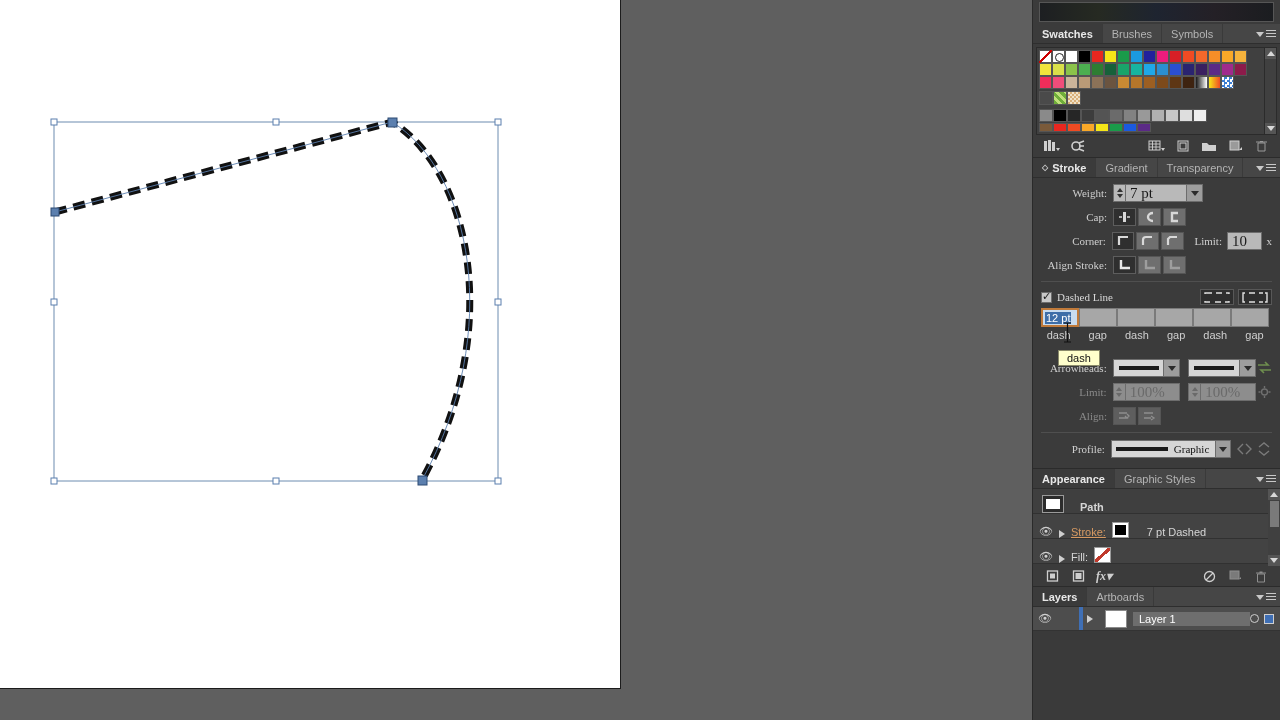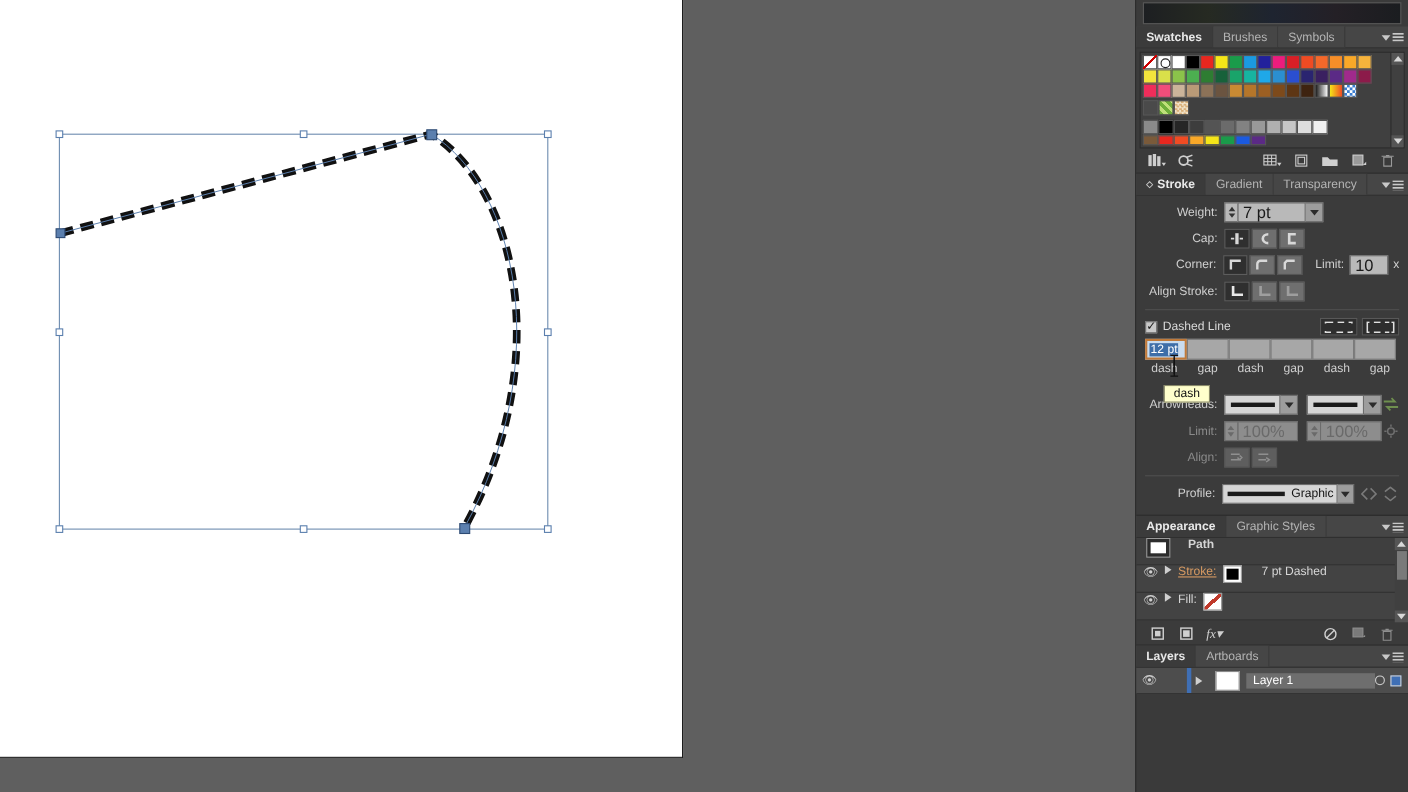--- a/index.html
+++ b/index.html
@@ -80,25 +80,25 @@
   .sw-scroll .up, .sw-scroll .dn {
     width: 12px; height: 11px; display:flex; align-items:center; justify-content:center;
     background: #555;
   }
   .sw-scroll .dn { position: absolute; bottom: 0; }
   .sw-scroll .tri-u { width:0;height:0;border-left:4px solid transparent;border-right:4px solid transparent;border-bottom:5px solid #d8d8d8;}
   .sw-scroll .tri-d { width:0;height:0;border-left:4px solid transparent;border-right:4px solid transparent;border-top:5px solid #d8d8d8;}
   #swatch-toolbar {
     height: 22px; display: flex; align-items: center; gap: 0px; padding: 0 6px; color: #c4c4c4;
   }
-  .tb-ico { width: 26px; height: 18px; display:flex; align-items:center; justify-content:center; font-size: 12px; color:#cfcfcf; }
+  .tb-ico { width: 26px; height: 18px; display:flex; align-items:center; justify-content:center; font-size: 12px; color:#cfcfcf;font-weight:bold; }
 
   
   #stroke-body { padding: 6px 8px 8px 8px; font-size: 11px; color: #c8c8c8; }
-  .row { display: flex; align-items: center; margin-bottom: 6px; }
+  .row { display: flex; align-items: center; margin-bottom: 6px; font-family: Liberation Serif, serif; }
   .lbl { text-align: right; font-size: 11px; color: #cfcfcf; }
   .lbl-w { width: 72px; padding-right: 6px; }
   .stepper { width: 12px; height: 18px; display:flex; flex-direction:column; justify-content:center;
     align-items:center; background:#b9b9b9; border:1px solid #6d6d6d; border-right:none; gap:2px; }
   .stepper .tu { width:0;height:0;border-left:3px solid transparent;border-right:3px solid transparent;border-bottom:4px solid #333; }
   .stepper .td { width:0;height:0;border-left:3px solid transparent;border-right:3px solid transparent;border-top:4px solid #333; }
   .field {
     background: #b9b9b9; border: 1px solid #6d6d6d; color: #1a1a1a; height: 18px;
     font-size: 15px; display: flex; align-items: center; padding: 0 4px;
   }
@@ -135,21 +135,21 @@
     border: 1px solid #8a8a6a; padding: 1px 8px; font-size: 11px; color:#111; z-index: 50;
   }
   .hr { border-top: 1px solid #4f4f4f; margin: 7px 0 7px 0; }
   .arrow-sel { width: 52px; height: 18px; background: #d6d6d6; border:1px solid #6d6d6d;
     display:flex; align-items:center; justify-content:center; }
   .arrow-sel .line { width: 40px; height: 4px; background:#1a1a1a; }
   .swap-ico { width: 16px; height:16px; color:#6f6f6f; display:flex; align-items:center; justify-content:center; }
   .profile-sel { width: 108px; height:18px; background:#d6d6d6; border:1px solid #6d6d6d;
     display:flex; align-items:center; padding-left:4px; gap:6px; color:#111; font-size:11px;}
   .profile-sel .line { width: 52px; height:4px; background:#1a1a1a; }
-  .ap-row { display:flex; align-items:flex-start; height: 25px; border-bottom:1px solid #313131;
+  .ap-row { display:flex; align-items:flex-end; height: 25px; border-bottom:1px solid #313131;
     padding: 0 4px; color:#d5d5d5; font-size: 11px; background:#434343; }
   .ap-row.head { background:#3f3f3f; }
   .eye { width: 18px; display:flex; align-items:center; justify-content:center; color:#d0d0d0; font-size:11px; }
   .tri-r { width:0;height:0;border-top:4px solid transparent;border-bottom:4px solid transparent;border-left:6px solid #cfcfcf; margin: 0 6px 0 4px;}
   .stroke-link { color:#d79a62; text-decoration: underline; }
   .sw-box { width: 17px; height: 16px; background:#fff; border:1px solid #9a9a9a; margin-left: 6px; position:relative; }
   .sw-box.black::after{content:"";position:absolute;left:2px;top:2px;right:2px;bottom:2px;background:#000;}
   .sw-box.none::after{content:"";position:absolute;left:0;top:0;right:0;bottom:0;
     background:linear-gradient(to bottom right,transparent 42%, #c0392b 42%, #c0392b 58%, transparent 58%);}
   .path-ico { width: 22px; height: 18px; background:#2c2c2c; border:1px solid #9a9a9a; margin-left:5px; position:relative;}

